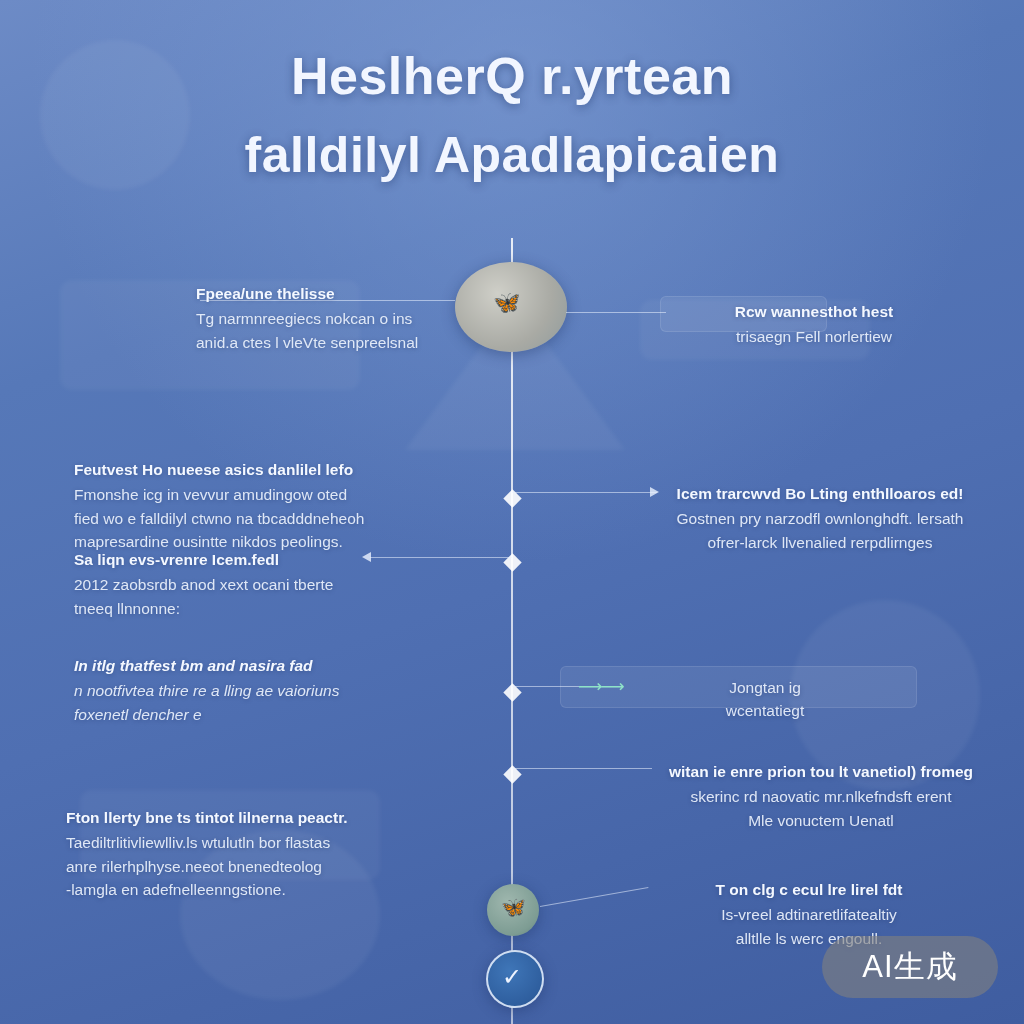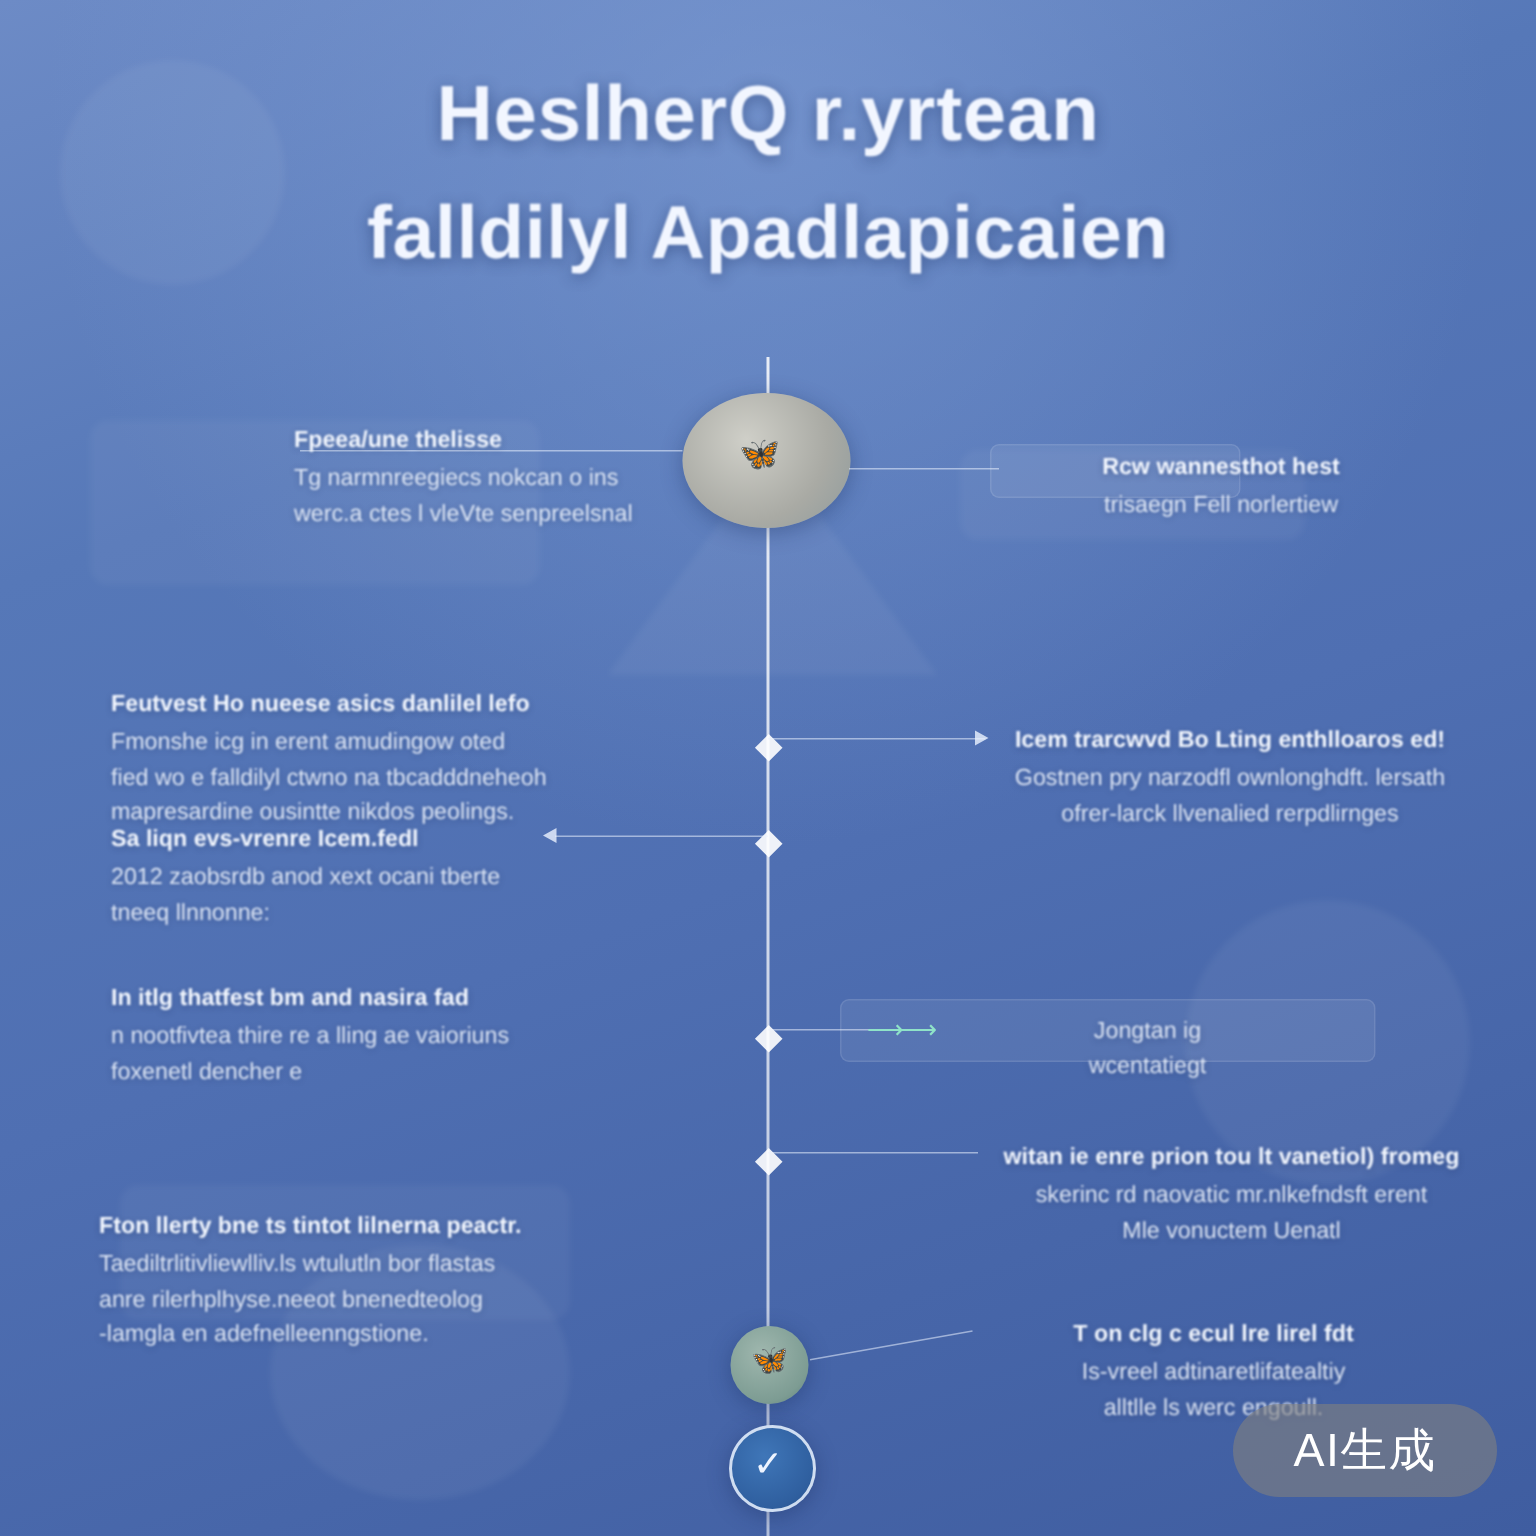--- a/index.html
+++ b/index.html
@@ -215,48 +215,48 @@
   <div class="connector" style="left:540px;top:906px;width:110px;transform:rotate(-10deg);transform-origin:left center;"></div>
 
   <div class="pill" style="left:560px;top:666px;width:355px;height:40px;"></div>
   <div class="pill" style="left:660px;top:296px;width:165px;height:34px;"></div>
 
   <span class="teal-arrow" style="left:578px;top:676px;">⟶⟶</span>
 
   <div class="block left" style="left:196px;top:282px;width:270px;">
     <span class="hd">Fpeea/une thelisse</span>
     <span class="ln">Tg narmnreegiecs nokcan o ins</span>
-    <span class="ln">werc.a ctes l vleVte senpreelsnal</span>
+    <span class="ln">anid.a ctes l vleVte senpreelsnal</span>
   </div>
 
   <div class="block right" style="left:664px;top:300px;width:300px;">
     <span class="hd">Rcw wannesthot hest</span>
     <span class="ln">trisaegn Fell norlertiew</span>
   </div>
 
   <div class="block left" style="left:74px;top:418px;width:380px;margin-top:40px;">
     <span class="hd">Feutvest Ho nueese asics danlilel lefo</span>
-    <span class="ln">Fmonshe icg in erent amudingow oted</span>
+    <span class="ln">Fmonshe icg in vevvur amudingow oted</span>
     <span class="ln">fied wo e falldilyl ctwno na tbcadddneheoh</span>
     <span class="ln">mapresardine ousintte nikdos peolings.</span>
   </div>
 
   <div class="block right" style="left:660px;top:482px;width:320px;">
     <span class="hd">Icem trarcwvd Bo Lting enthlloaros ed!</span>
     <span class="ln">Gostnen pry narzodfl ownlonghdft. lersath</span>
     <span class="ln">ofrer-larck llvenalied rerpdlirnges</span>
   </div>
 
   <div class="block left" style="left:74px;top:548px;width:310px;">
     <span class="hd">Sa liqn evs-vrenre Icem.fedl</span>
     <span class="ln">2012 zaobsrdb anod xext ocani tberte</span>
     <span class="ln">tneeq llnnonne:</span>
   </div>
 
-  <div class="block left" style="left:74px;top:654px;width:350px;">
+  <div class="block left" style="left:74px;top:654px;width:350px;font-style:italic;">
     <span class="hd">In itlg thatfest bm and nasira fad</span>
     <span class="ln">n nootfivtea thire re a lling ae vaioriuns</span>
     <span class="ln">foxenetl dencher e</span>
   </div>
 
   <div class="block right" style="left:600px;top:676px;width:330px;">
     <span class="ln">Jongtan ig</span>
     <span class="ln">wcentatiegt</span>
   </div>
 

